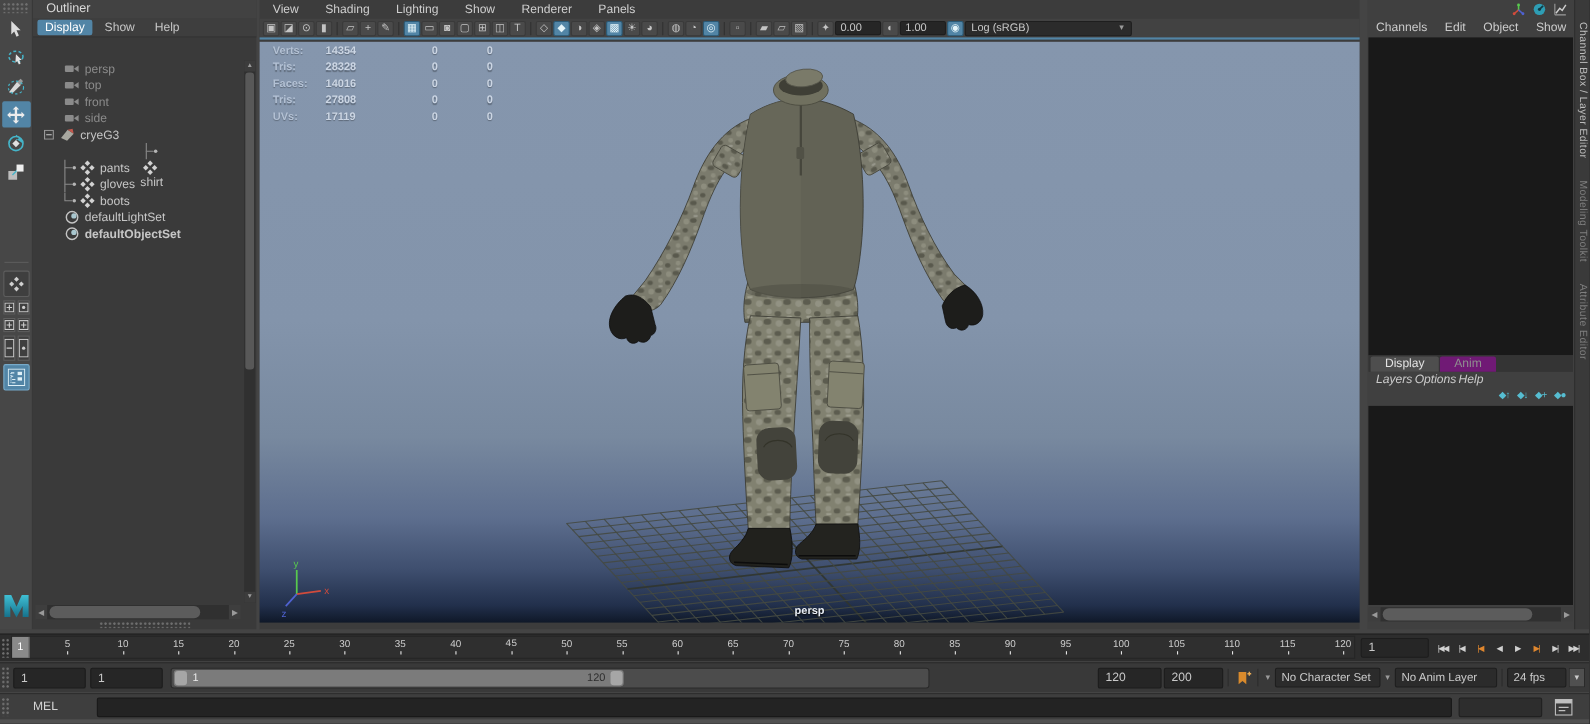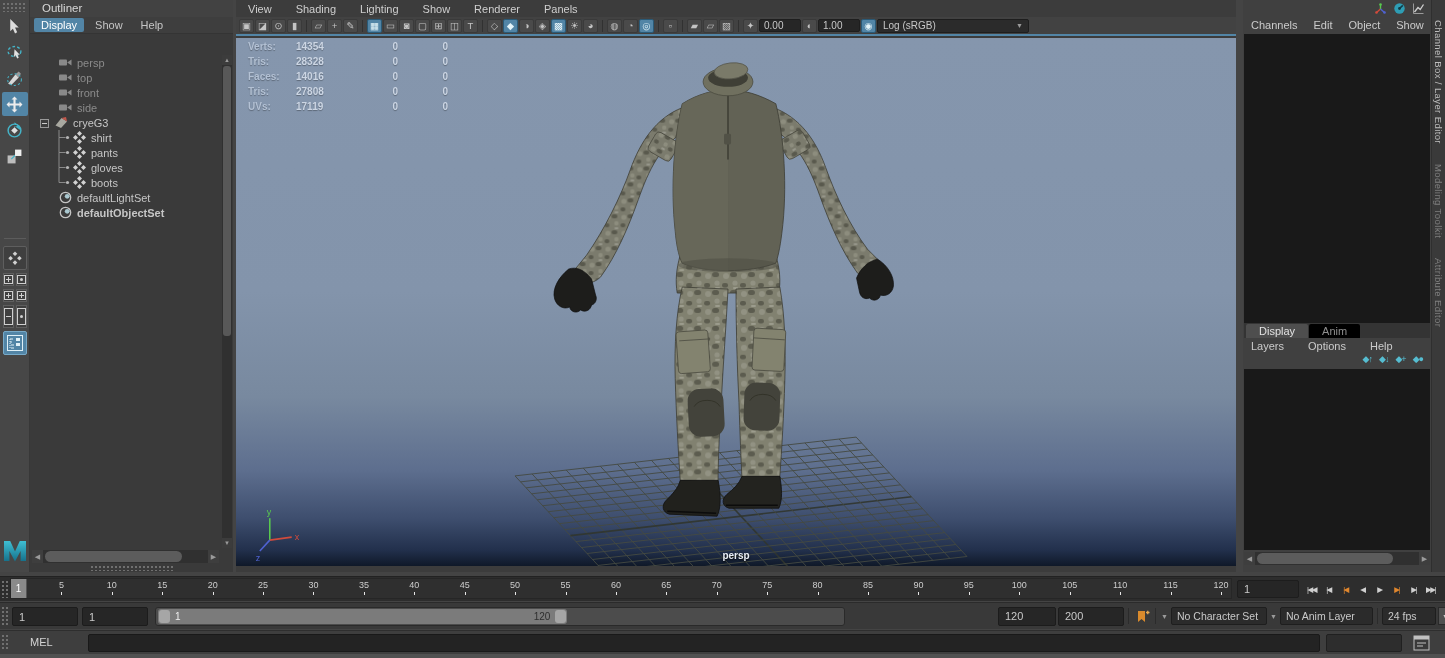--- a/index.html
+++ b/index.html
@@ -71,23 +71,23 @@
   .h3{left:154px;width:46px;text-align:right;color:#ccd6e4;}
   .vp-cam-label{position:absolute;bottom:5px;left:0;right:0;text-align:center;font-size:10px;font-weight:bold;color:#e8edf4;text-shadow:0 1px 2px #000;}
 
   
   .rightpanel{position:absolute;left:1243px;width:188px;top:0;bottom:86px;background:#404040;}
   .rp-top{height:16px;display:flex;justify-content:flex-end;align-items:center;gap:5px;padding-right:6px;}
   .rp-top span{width:14px;height:13px;display:flex;align-items:center;justify-content:center;}
   .rp-menus{height:17px;display:flex;gap:16px;padding-left:8px;align-items:center;color:#cbcbcb;}
   .cb-area{position:absolute;left:1px;right:1px;top:34px;height:289px;background:#191919;}
   .le-tabs{position:absolute;left:1px;right:1px;top:323px;height:15px;background:#343434;display:flex;align-items:flex-end;padding-left:2px;gap:1px;}
-  .le-tab{padding:1px 13px;font-size:11px;color:#8f8f8f;background:#000000;border-radius:2px 2px 0 0;}
+  .le-tab{padding:1px 13px;font-size:11px;color:#8f8f8f;background:#701a75;border-radius:2px 2px 0 0;}
   .le-tab.active{background:#4e4e4e;color:#e2e2e2;}
-  .le-menus{position:absolute;top:339px;left:0;height:14px;display:flex;gap:24px;padding-left:8px;align-items:center;color:#cbcbcb;}
+  .le-menus{position:absolute;top:339px;left:0;height:14px;display:flex;gap:2px;padding-left:8px;align-items:flex-start;color:#cbcbcb;font-style:italic;}
   .le-icons{position:absolute;top:354px;right:8px;display:flex;gap:7px;}
   .le-ic{color:#56bdd1;font-size:9px;letter-spacing:-1px;}
   .le-area{position:absolute;left:1px;right:1px;top:369px;bottom:22px;background:#191919;}
   .rp-hscroll{position:absolute;left:1px;right:1px;bottom:7px;height:13px;display:flex;align-items:center;}
 
   
   .side-tabs{position:absolute;left:1431px;width:14px;top:0;bottom:86px;background:#3a3a3a;border-left:1px solid #2f2f2f;display:flex;flex-direction:column;align-items:center;padding-top:20px;gap:20px;}
   .stab{writing-mode:vertical-rl;font-size:9.5px;color:#7f7f7f;letter-spacing:.4px;white-space:nowrap;}
   .stab.active{color:#bdbdbd;}
 
@@ -289,21 +289,21 @@
           <span class="expander"><svg viewBox="0 0 9 9" width="9" height="9">
               <rect x="0.5" y="0.5" width="8" height="8" fill="#3d3d3d" stroke="#999"></rect>
               <path d="M2,4.5 h5" stroke="#ccc"></path>
             </svg></span>
           <span class="oicon"><svg viewBox="0 0 15 15" width="15" height="15">
               <path d="M1.5,10.5 L7.5,3 L13,6.5 L7,13 Z" fill="#a8a8a0"></path>
               <path d="M7.5,3 L13,6.5 L12,2 Z" fill="#c2574c"></path>
             </svg></span>
           <span class="olabel">cryeG3</span>
         </div>
-        <div class="outl-row" style="padding-left: 24px;">
+        <div class="outl-row" style="padding-left: 24px; flex-direction: column;">
           <span class="treeline"><svg viewBox="0 0 16 15" width="16" height="15">
               <path d="M3,0 V7.5 H9.5" fill="none" stroke="#8a8a8a"></path>
               <path d="M3,7.5 V15" stroke="#8a8a8a"></path>
               <circle cx="11.5" cy="7.5" r="1.6" fill="#b5b5b5"></circle>
             </svg></span>
           <span class="oicon"><svg viewBox="0 0 15 15" width="15" height="15">
               <g fill="#d2d2d2">
                 <path d="M7.5,1 L10,3.5 L7.5,6 L5,3.5 Z"></path>
                 <path d="M3.5,5 L6,7.5 L3.5,10 L1,7.5 Z"></path>
                 <path d="M11.5,5 L14,7.5 L11.5,10 L9,7.5 Z"></path>
@@ -677,21 +677,21 @@
         <div class="tick-label" style="left: 16.5289%;">20</div>
         <div class="tick-mark" style="left: 16.5289%;"></div>
         <div class="tick-label" style="left: 20.6612%;">25</div>
         <div class="tick-mark" style="left: 20.6612%;"></div>
         <div class="tick-label" style="left: 24.7934%;">30</div>
         <div class="tick-mark" style="left: 24.7934%;"></div>
         <div class="tick-label" style="left: 28.9256%;">35</div>
         <div class="tick-mark" style="left: 28.9256%;"></div>
         <div class="tick-label" style="left: 33.0579%;">40</div>
         <div class="tick-mark" style="left: 33.0579%;"></div>
-        <div class="tick-label" style="left: 37.1901%;">45</div>
+        <div class="tick-label" style="left: 37.1901%; font-family: Liberation Mono, monospace;">45</div>
         <div class="tick-mark" style="left: 37.1901%;"></div>
         <div class="tick-label" style="left: 41.3223%;">50</div>
         <div class="tick-mark" style="left: 41.3223%;"></div>
         <div class="tick-label" style="left: 45.4545%;">55</div>
         <div class="tick-mark" style="left: 45.4545%;"></div>
         <div class="tick-label" style="left: 49.5868%;">60</div>
         <div class="tick-mark" style="left: 49.5868%;"></div>
         <div class="tick-label" style="left: 53.719%;">65</div>
         <div class="tick-mark" style="left: 53.719%;"></div>
         <div class="tick-label" style="left: 57.8512%;">70</div>
@@ -737,21 +737,21 @@
     <div class="range-groove">
       <div class="range-bar">
         <div class="rb-handle" style="left:1px"></div>
         <span class="rb-label-start">1</span>
         <span class="rb-label-end">120</span>
         <div class="rb-handle" style="right:1px"></div>
       </div>
     </div>
     <div class="range-right">
       <input class="rinput" style="position: static; width: 58px; height: 19px;" value="120">
-      <input class="rinput" style="position: static; width: 66px; height: 19px;" value="200">
+      <input class="rinput" style="position: static; width: 54px; height: 19px;" value="200">
       <span class="vsep"></span>
       <span class="ribtn">
           <svg width="15" height="15" viewBox="0 0 15 15">
             <path d="M3,2 h7 v11 l-3.5,-3 -3.5,3 Z" fill="#d98a2c"></path>
             <path d="M11,3.5 h3.5 M12.75,1.75 v3.5" stroke="#e8aa55" stroke-width="1.3"></path>
           </svg>
         </span>
       <span class="vsep"></span>
       <span class="mini-dd">▼</span>
       <span class="rtext" style="width:96px">No Character Set</span>

